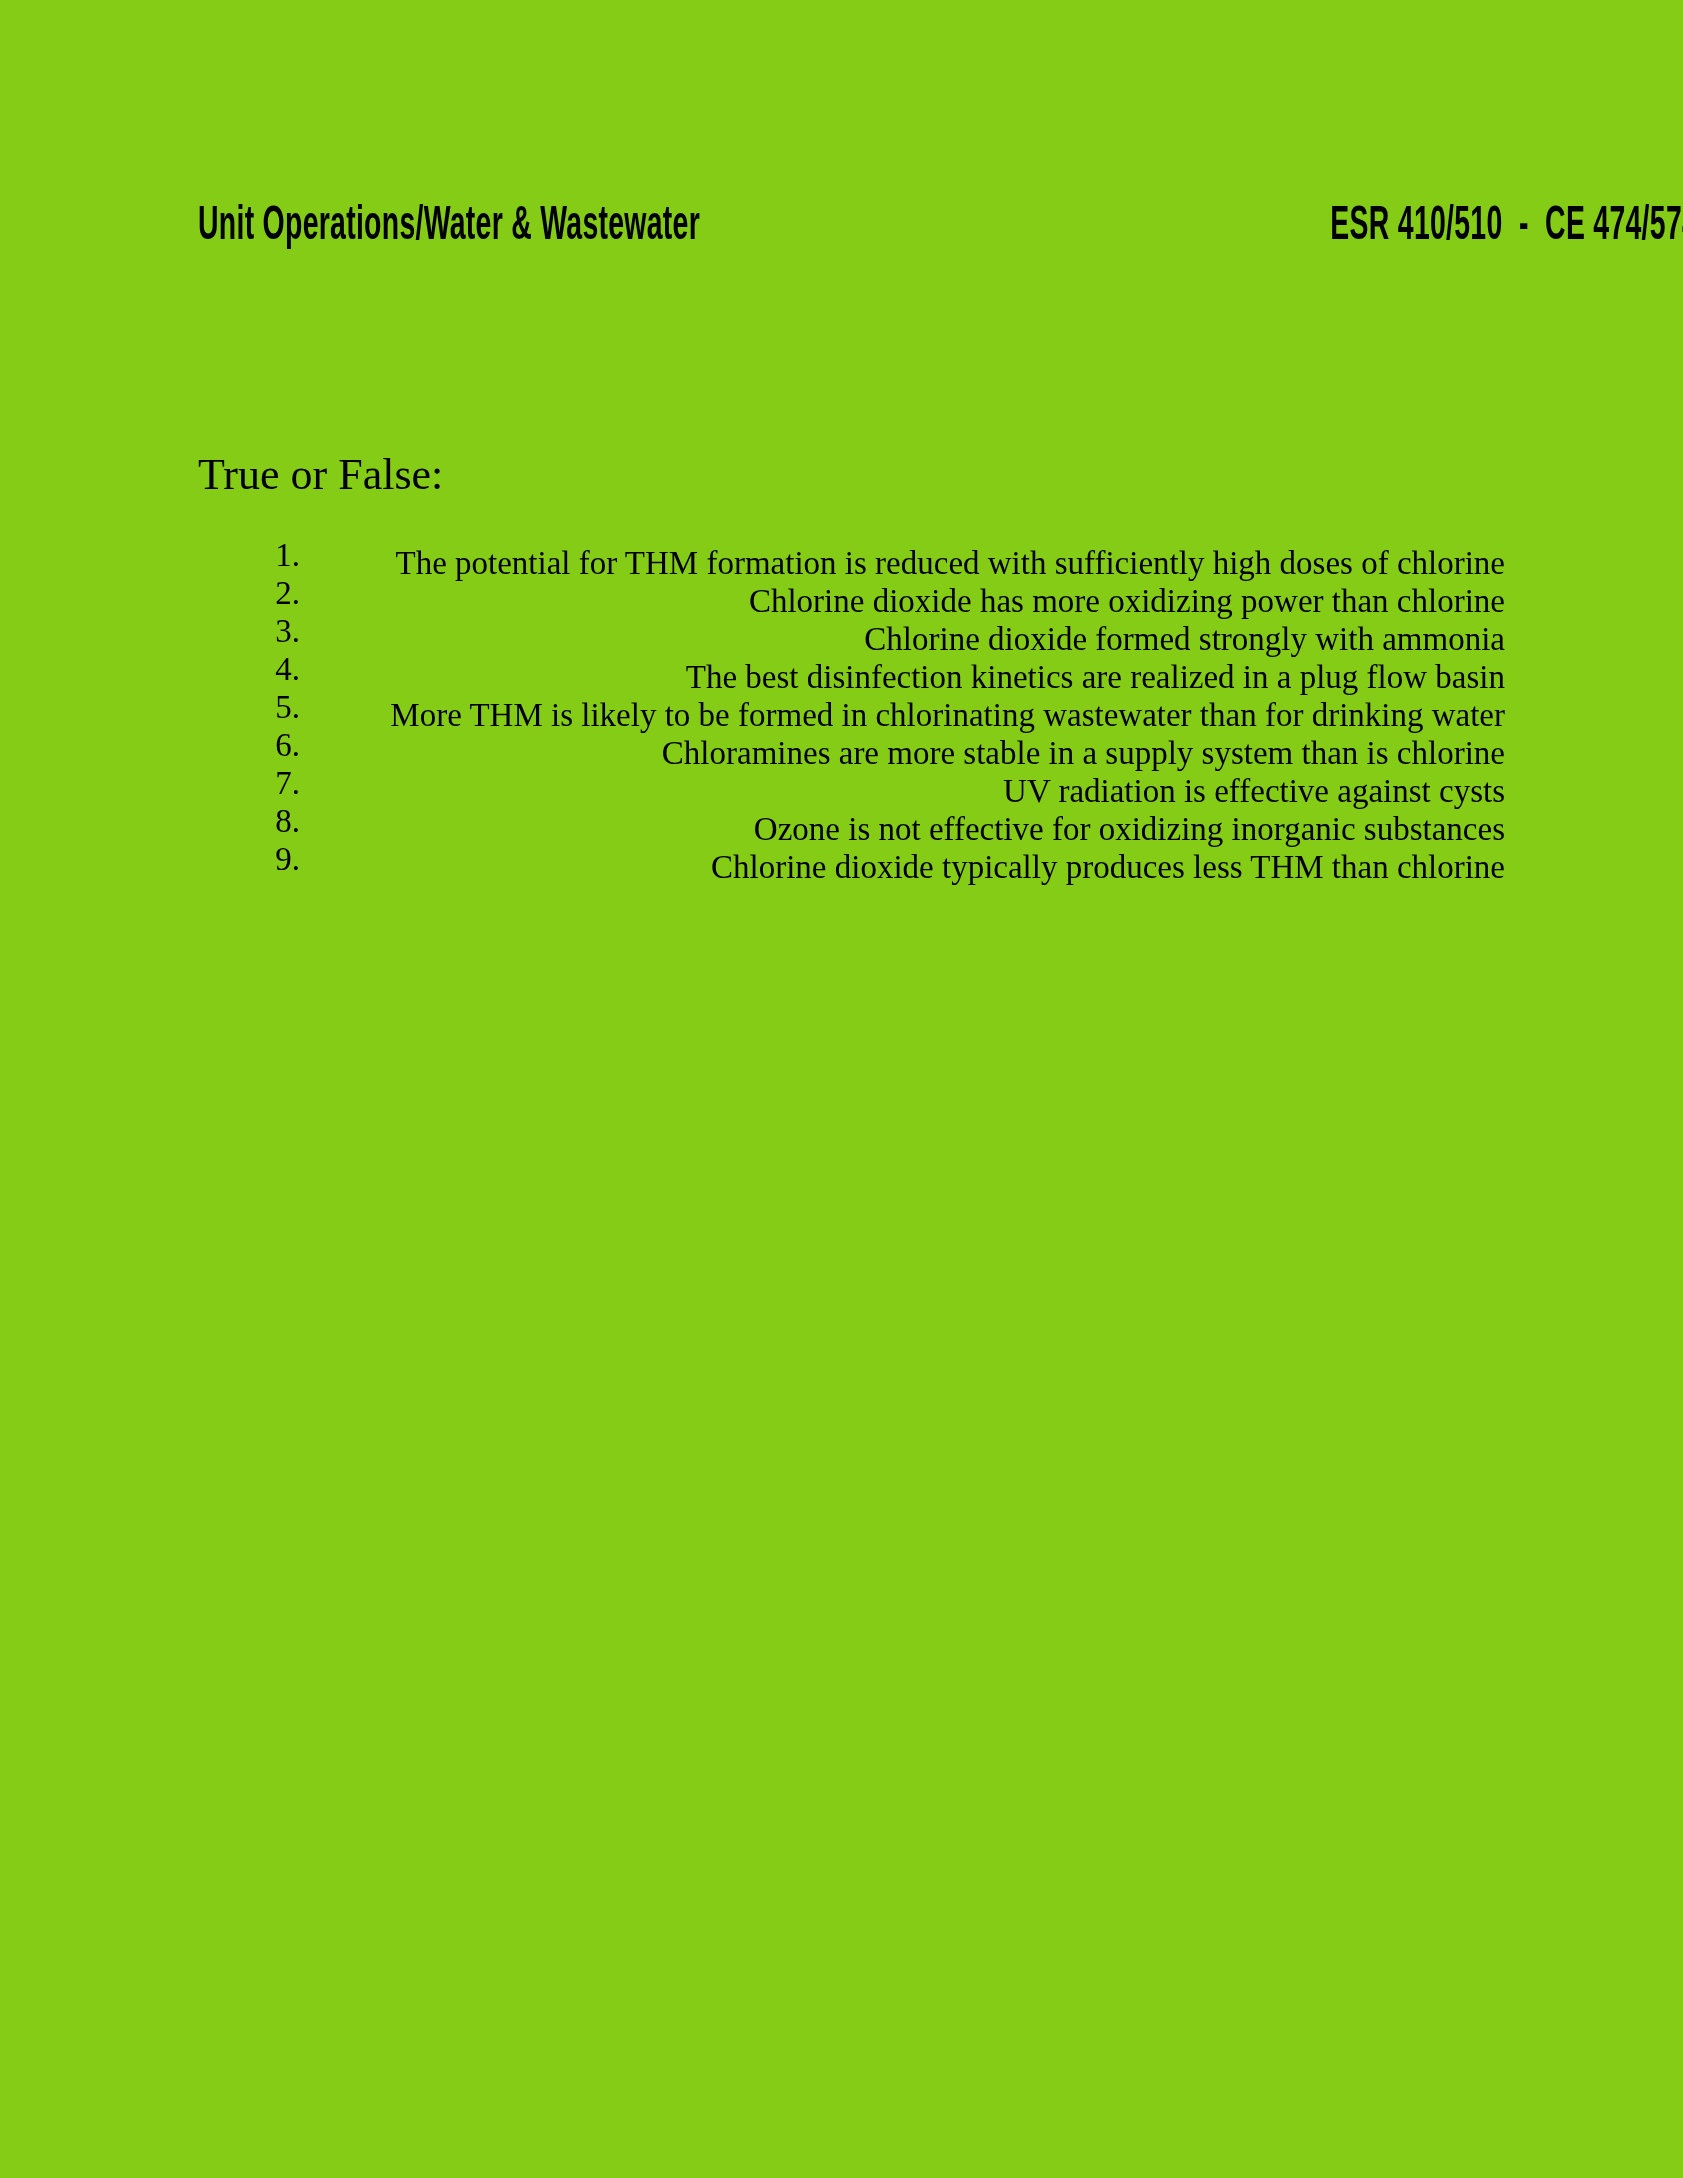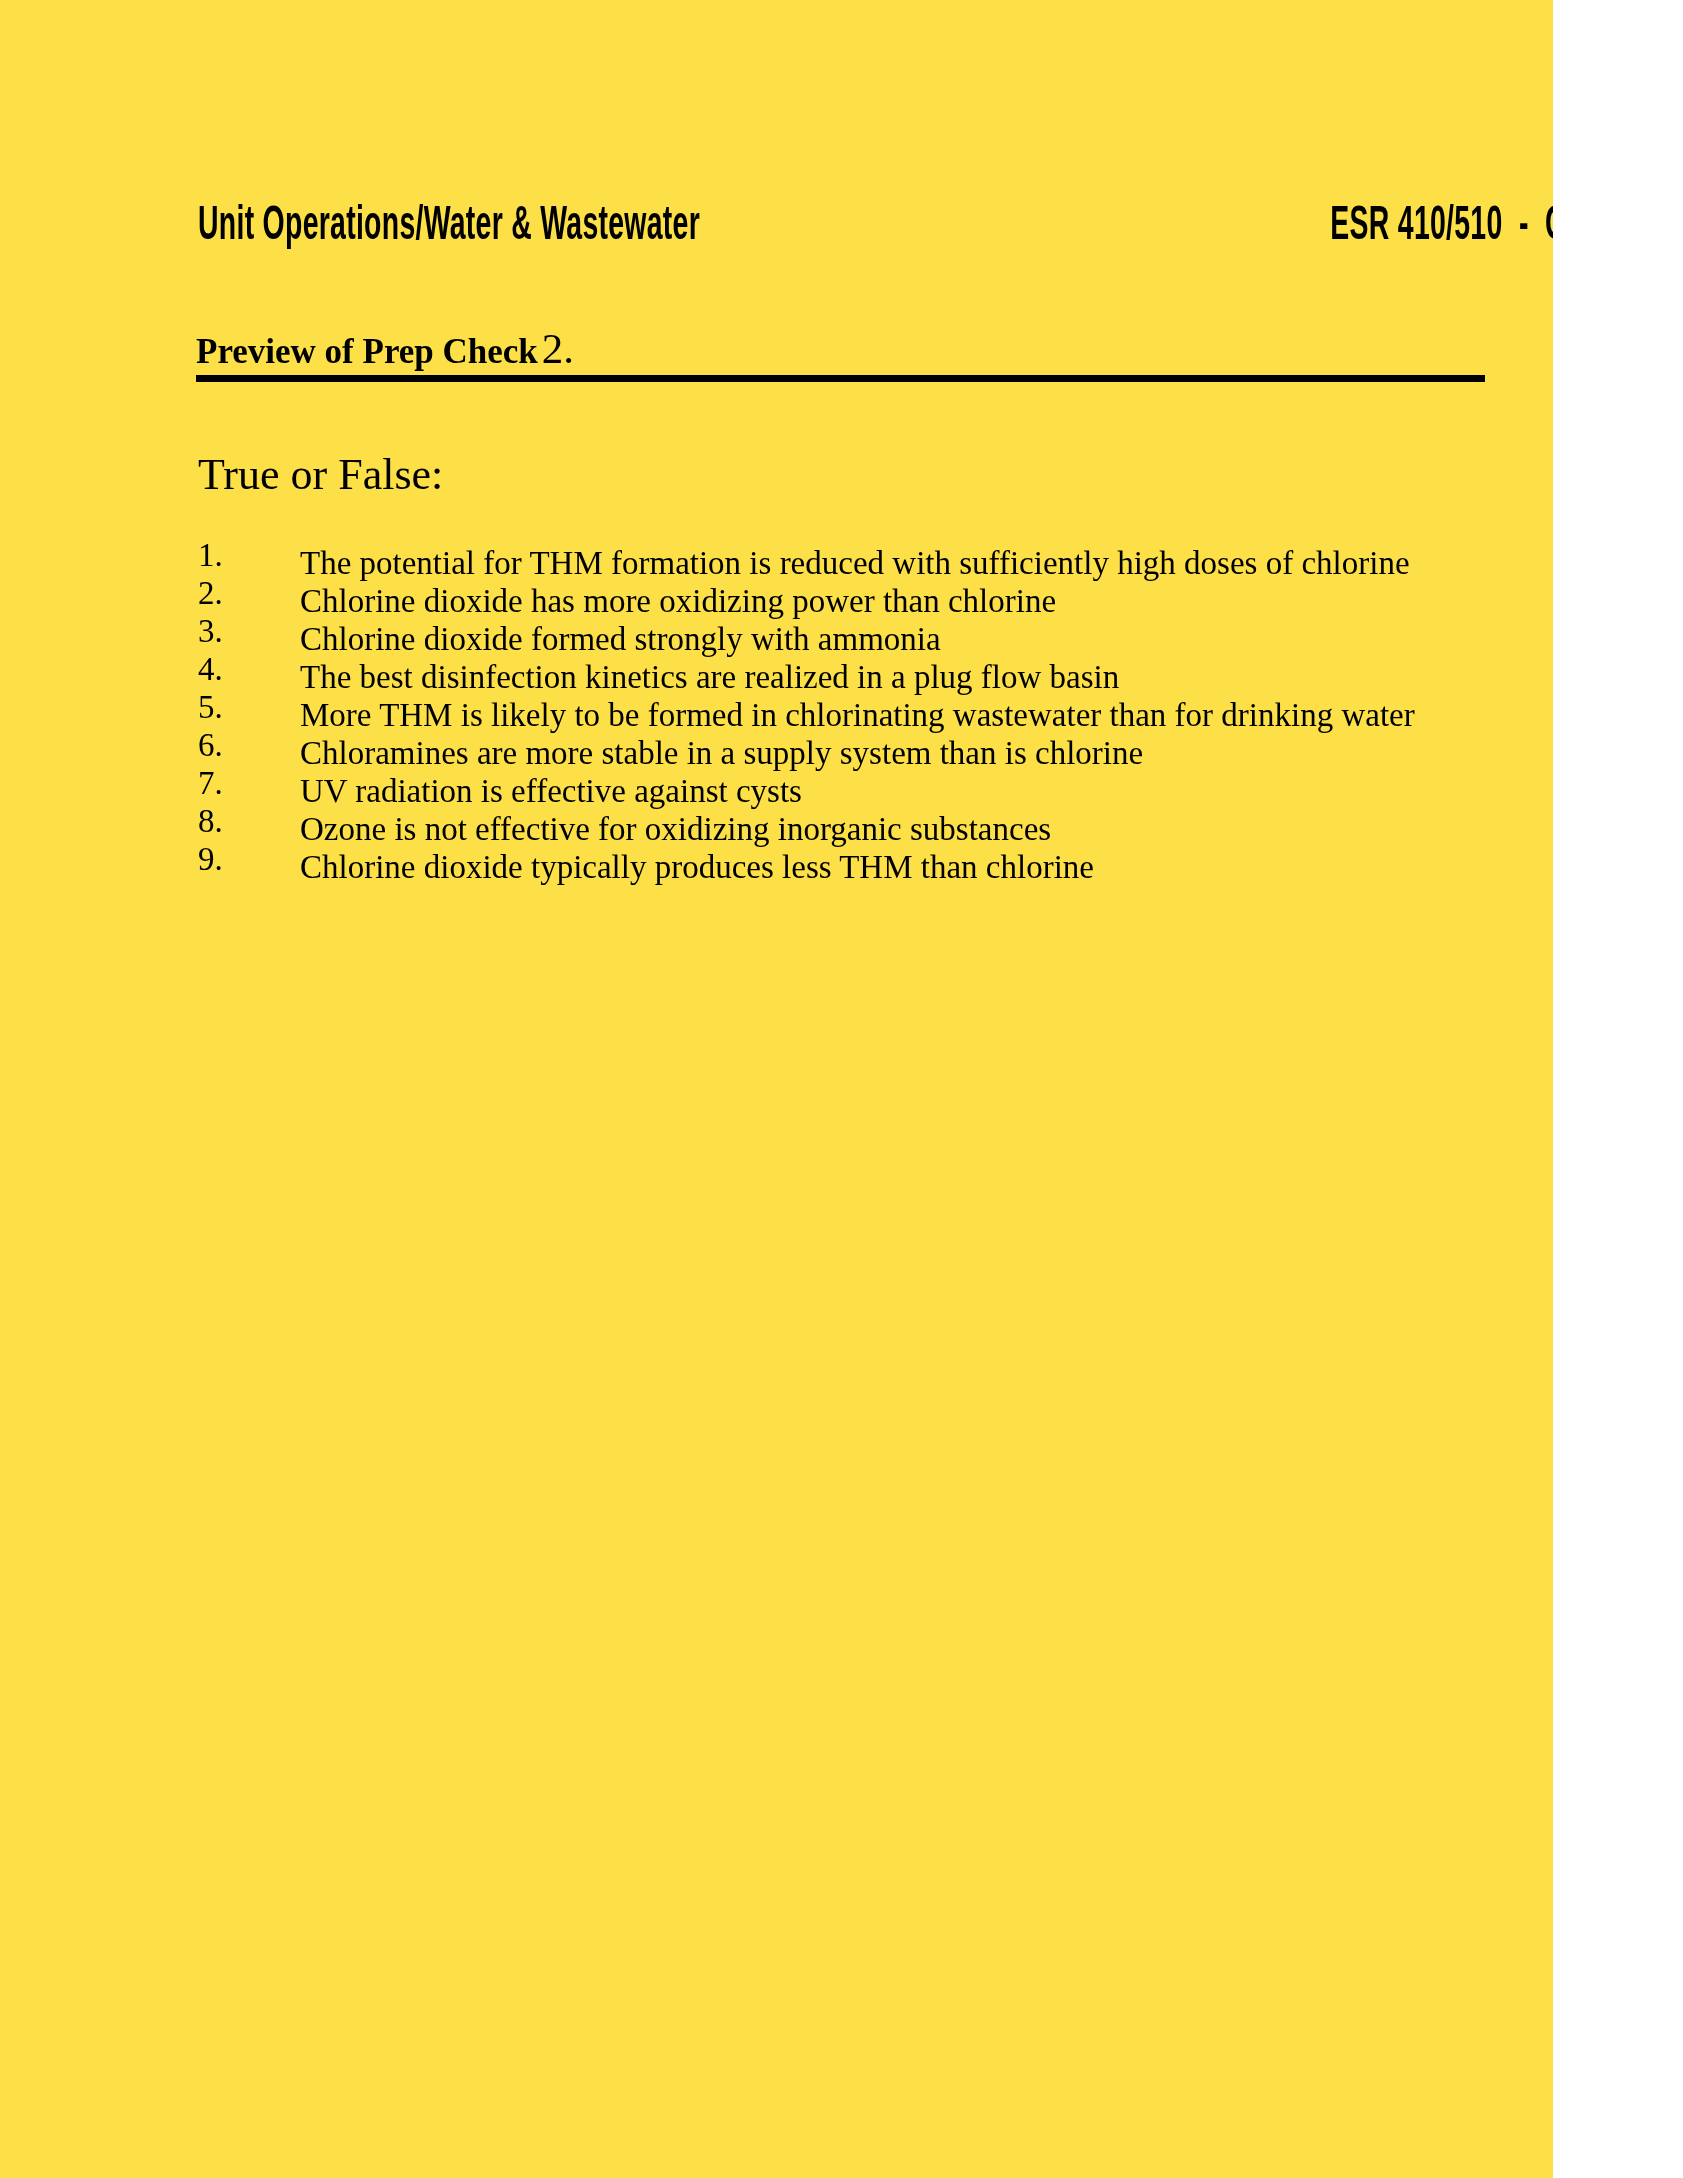--- a/index.html
+++ b/index.html
@@ -2,26 +2,27 @@
 <html><head>
 <meta charset="utf-8">
 <style>
   html, body {
     margin: 0;
     padding: 0;
     background: #ffffff;
   }
   .page {
     position: relative;
-    width: 1553px;
+    width: 1683px;
     height: 2178px;
-    background: #fde047;
+    background: #84cc16;
     color: #000000;
     font-family: "Liberation Serif", serif;
     overflow: hidden;
+    text-align: right;
   }
 
   
   .doc-header {
     position: absolute;
     top: 198px;
     left: 198px;
     width: 1287px;
     display: flex;
     justify-content: space-between;
@@ -93,25 +94,20 @@
 </head>
 <body>
 
 <div class="page">
 
   <div class="doc-header">
     <span class="condensed left">Unit Operations/Water &amp; Wastewater</span>
     <span class="condensed right">ESR 410/510  -  CE 474/574</span>
   </div>
 
-  <div class="section-title-block">
-    <span class="section-title">Preview of Prep Check</span>
-    <span class="section-title"> </span>
-    <span class="section-number">2.</span>
-  </div>
 
   <div class="prompt">True or False:</div>
 
   <div class="question-list">
     <div class="q-row">
       <span class="q-num">1.</span>
       <span class="q-text">The potential for THM formation is reduced with sufficiently high doses of chlorine</span>
     </div>
     <div class="q-row">
       <span class="q-num">2.</span>

